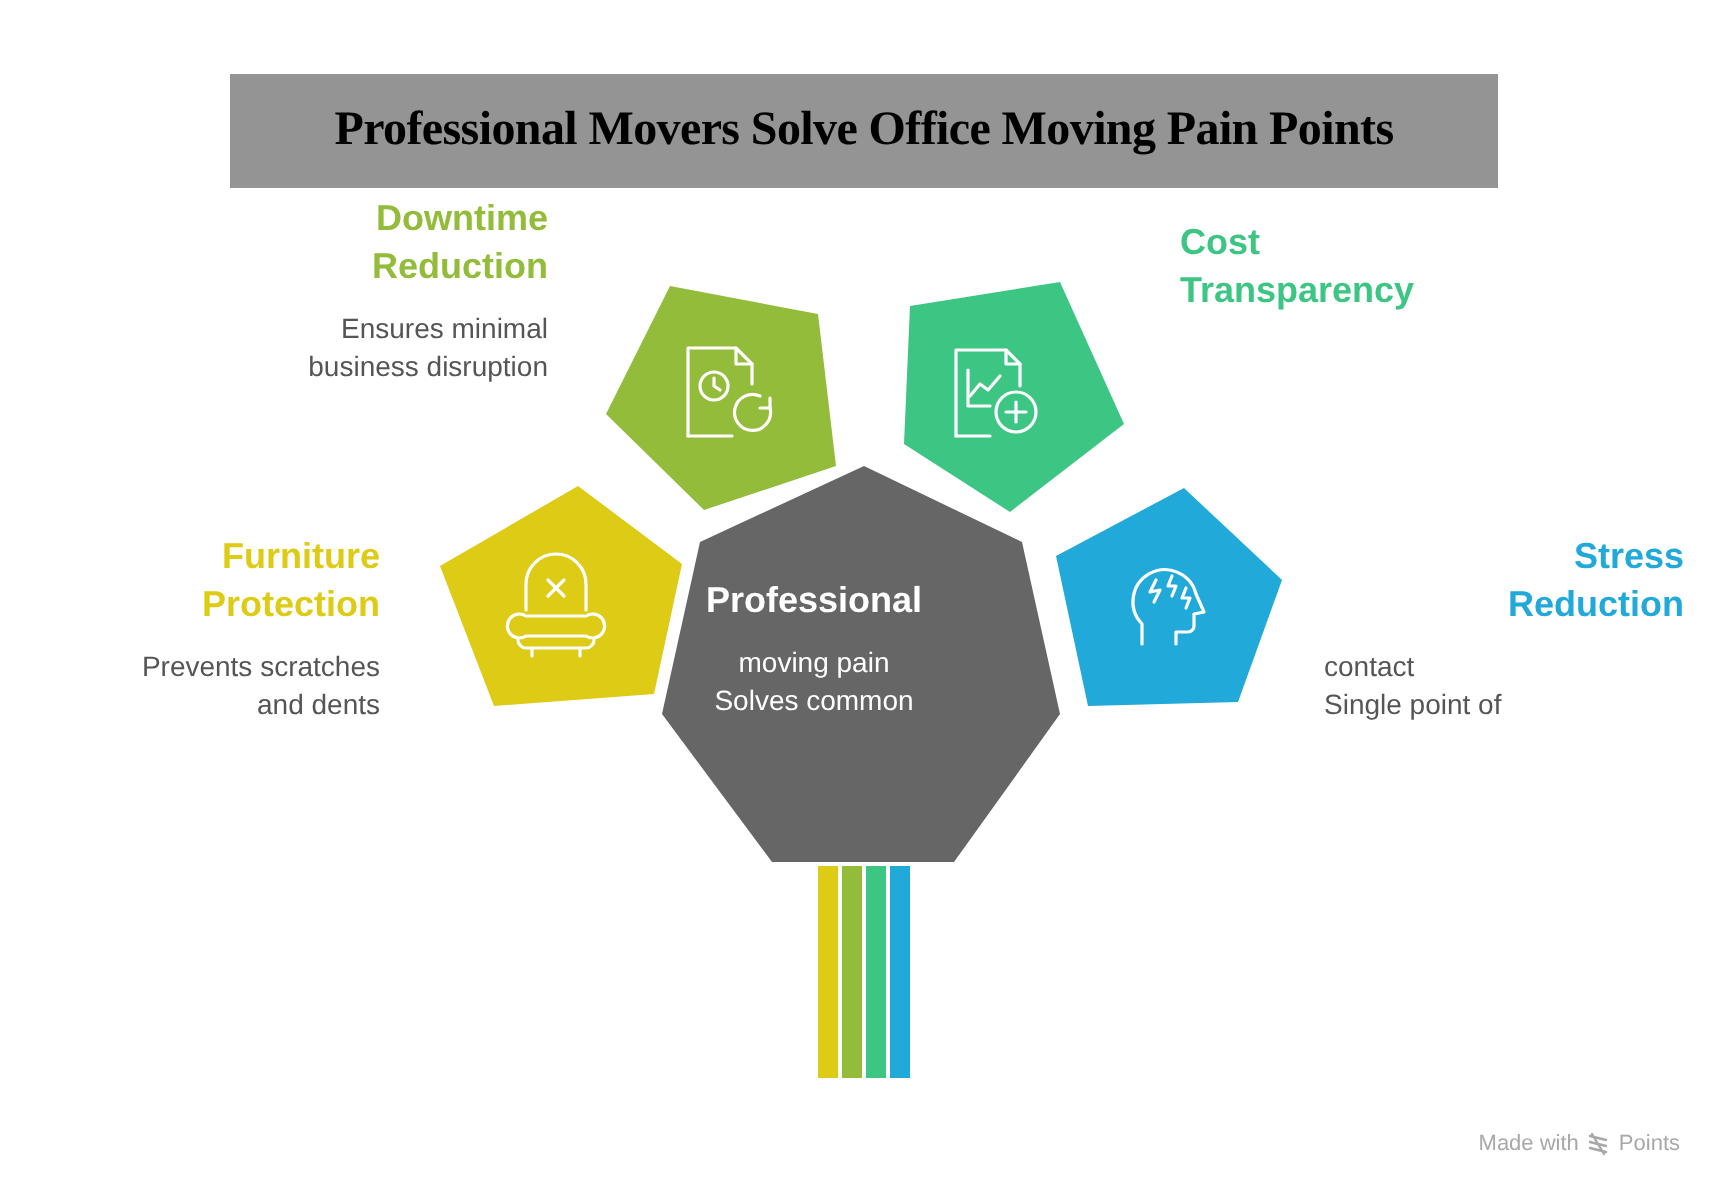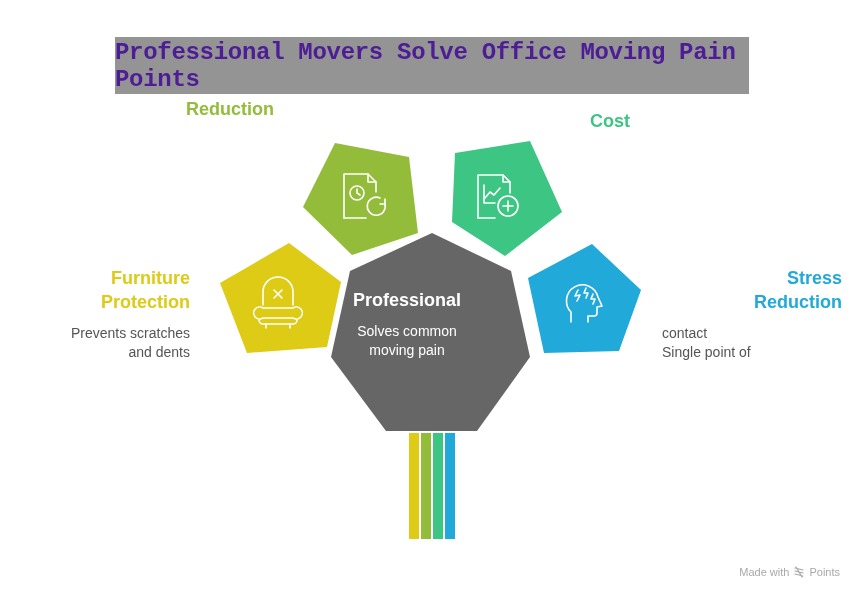--- a/index.html
+++ b/index.html
@@ -1,21 +1,21 @@
 <!DOCTYPE html>
 <html><head>
   <meta charset="utf-8">
   <style>
     html, body { margin: 0; padding: 0; background: #ffffff; }
     body { width: 864px; height: 601px; position: relative; overflow: hidden;
            font-family: "Liberation Sans", sans-serif; }
     .title-bar { position: absolute; left: 115px; top: 37px; width: 634px; height: 57px;
                  background: #949494; display: flex; align-items: center; justify-content: center; }
-    .title-text { color: #4c1d95; font-weight: bold; font-size: 24px; letter-spacing: -0.3px;
-                  font-family: Liberation Mono, monospace; }
+    .title-text { color: #000000; font-weight: bold; font-size: 24px; letter-spacing: -0.3px;
+                  font-family: Liberation Serif, serif; }
     svg.shapes { position: absolute; left: 0; top: 0; }
     .label { position: absolute; font-family: "Liberation Sans", sans-serif; }
     .label .head { font-weight: bold; font-size: 18px; line-height: 24px; }
     .label .desc { font-size: 14px; line-height: 19px; color: #555555; margin-top: 10px; }
     .right-align { text-align: right; }
     .center-text { position: absolute; left: 332px; top: 288px; width: 150px; text-align: center; color: #ffffff; }
     .center-text .head { font-weight: bold; font-size: 18px; line-height: 24px; }
     .center-text .desc { font-size: 14px; line-height: 19px; margin-top: 10px; }
     .watermark { position: absolute; right: 24px; top: 566px; font-size: 11px; color: #a8a8a8;
                  display: flex; align-items: center; gap: 4px; }
@@ -79,34 +79,40 @@
   <rect x="421" y="433" width="10" height="106" fill="#92BC3A"></rect>
   <rect x="433" y="433" width="10" height="106" fill="#3DC584"></rect>
   <rect x="445" y="433" width="10" height="106" fill="#21A9D9"></rect>
 </svg>
 
 <div class="center-text">
   <div class="head">
     <div>Professional</div>
   </div>
   <div class="desc">
+    <div>moving pain</div>
     <div>Solves common</div>
-    <div>moving pain</div>
   </div>
 </div>
 
 <div class="label right-align" style="right:590px; top:97px; width:200px;">
   <div class="head" style="color:#92BC3A;">
+    <div>Downtime</div>
     <div>Reduction</div>
+  </div>
+  <div class="desc">
+    <div>Ensures minimal</div>
+    <div>business disruption</div>
   </div>
 </div>
 
 <div class="label" style="left:590px; top:109px; width:200px;">
   <div class="head" style="color:#3DC584;">
     <div>Cost</div>
+    <div>Transparency</div>
   </div>
 </div>
 
 <div class="label right-align" style="right:674px; top:266px; width:200px;">
   <div class="head" style="color:#DDCB16;">
     <div>Furniture</div>
     <div>Protection</div>
   </div>
   <div class="desc">
     <div>Prevents scratches</div>

